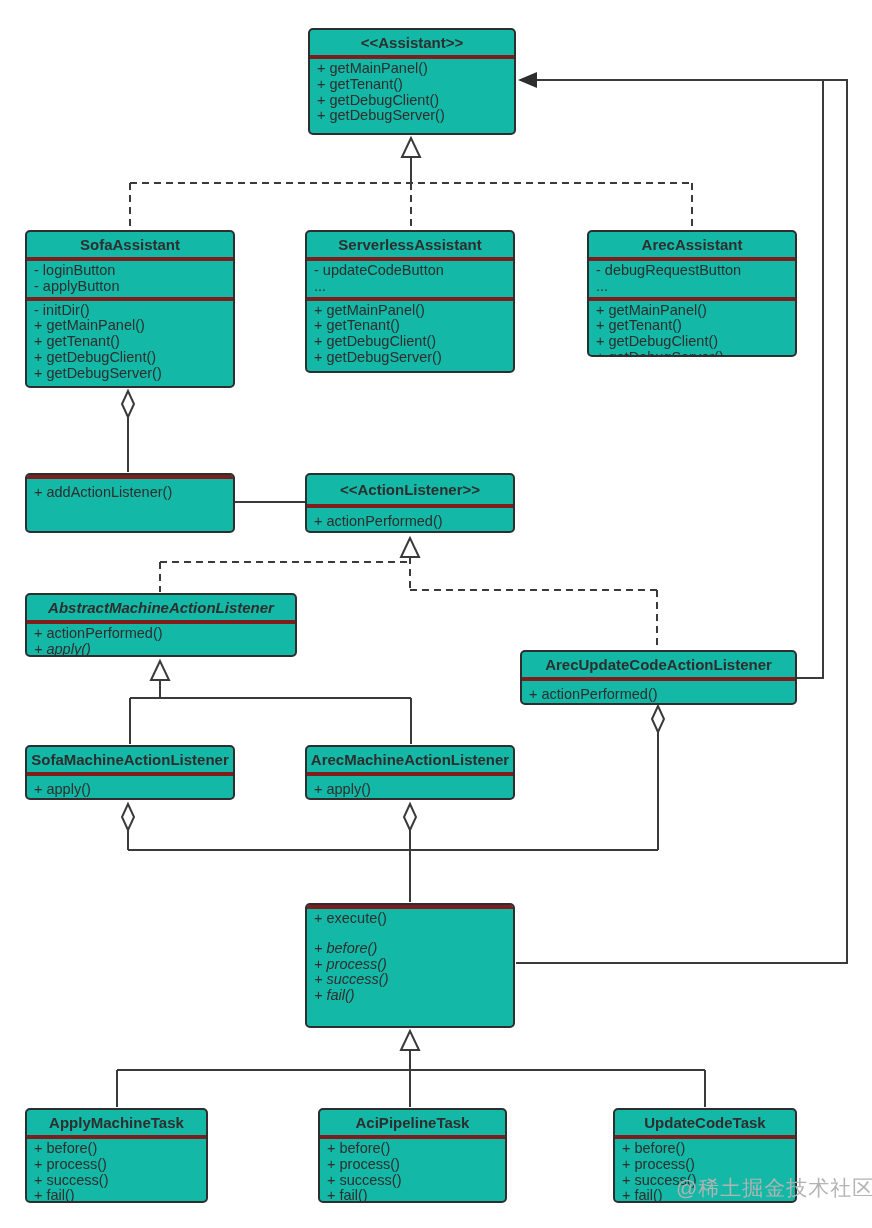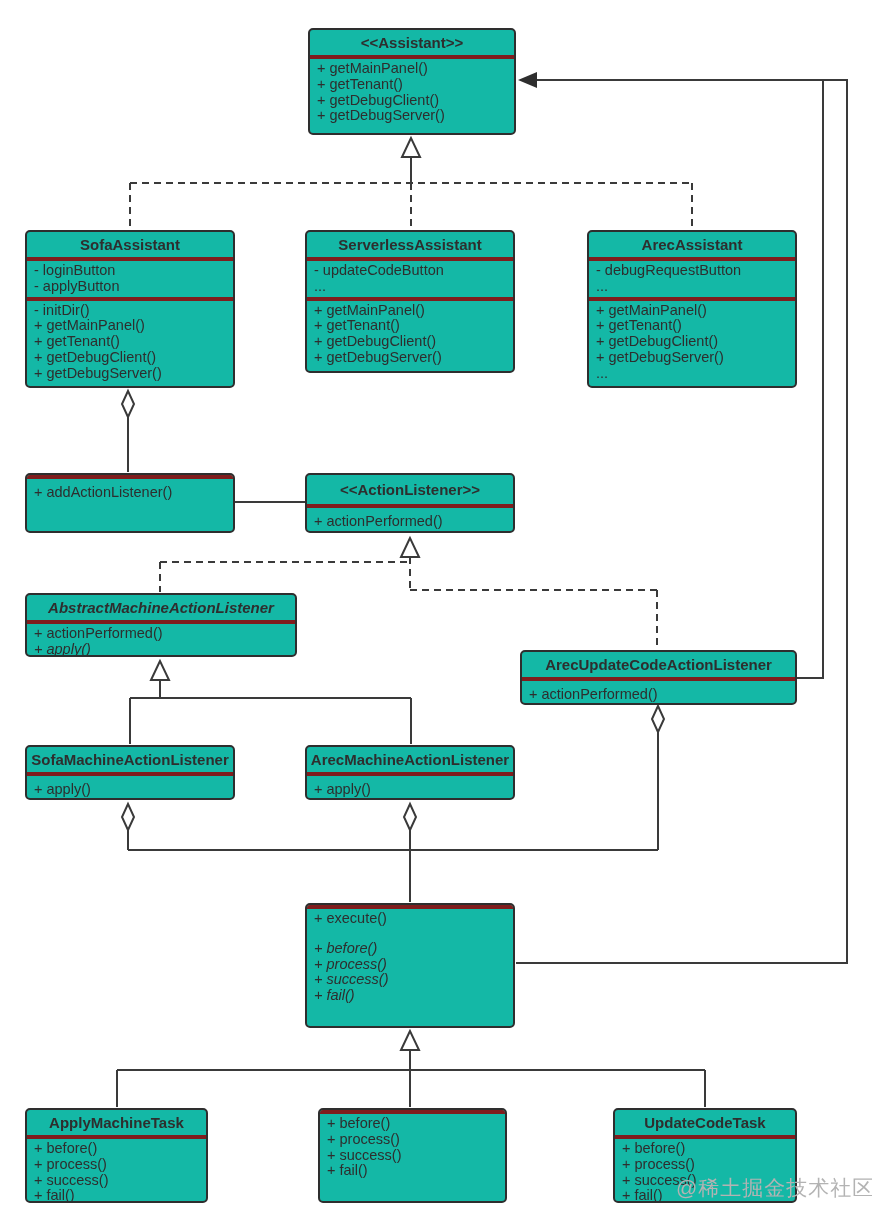--- a/index.html
+++ b/index.html
@@ -124,21 +124,21 @@
   </div>
   <div class="sec">
     <div class="row">+ getMainPanel()</div>
     <div class="row">+ getTenant()</div>
     <div class="row">+ getDebugClient()</div>
     <div class="row">+ getDebugServer()</div>
     <div class="row">...</div>
   </div>
 </div>
 
-<div class="box" style="left:587px;top:230px;width:210px;height:158px">
+<div class="box" style="left:587px;top:230px;width:210px;height:127px">
   <div class="title">ArecAssistant</div>
   <div class="sec">
     <div class="row">- debugRequestButton</div>
     <div class="row">...</div>
   </div>
   <div class="sec">
     <div class="row">+ getMainPanel()</div>
     <div class="row">+ getTenant()</div>
     <div class="row">+ getDebugClient()</div>
     <div class="row">+ getDebugServer()</div>
@@ -202,20 +202,21 @@
   <div class="title">ApplyMachineTask</div>
   <div class="sec">
     <div class="row">+ before()</div>
     <div class="row">+ process()</div>
     <div class="row">+ success()</div>
     <div class="row">+ fail()</div>
   </div>
 </div>
 
 <div class="box" style="left:318px;top:1108px;width:189px;height:95px">
+  <div class="title">AciPipelineTask</div>
   <div class="sec">
     <div class="row">+ before()</div>
     <div class="row">+ process()</div>
     <div class="row">+ success()</div>
     <div class="row">+ fail()</div>
   </div>
 </div>
 
 <div class="box" style="left:613px;top:1108px;width:184px;height:95px">
   <div class="title">UpdateCodeTask</div>

